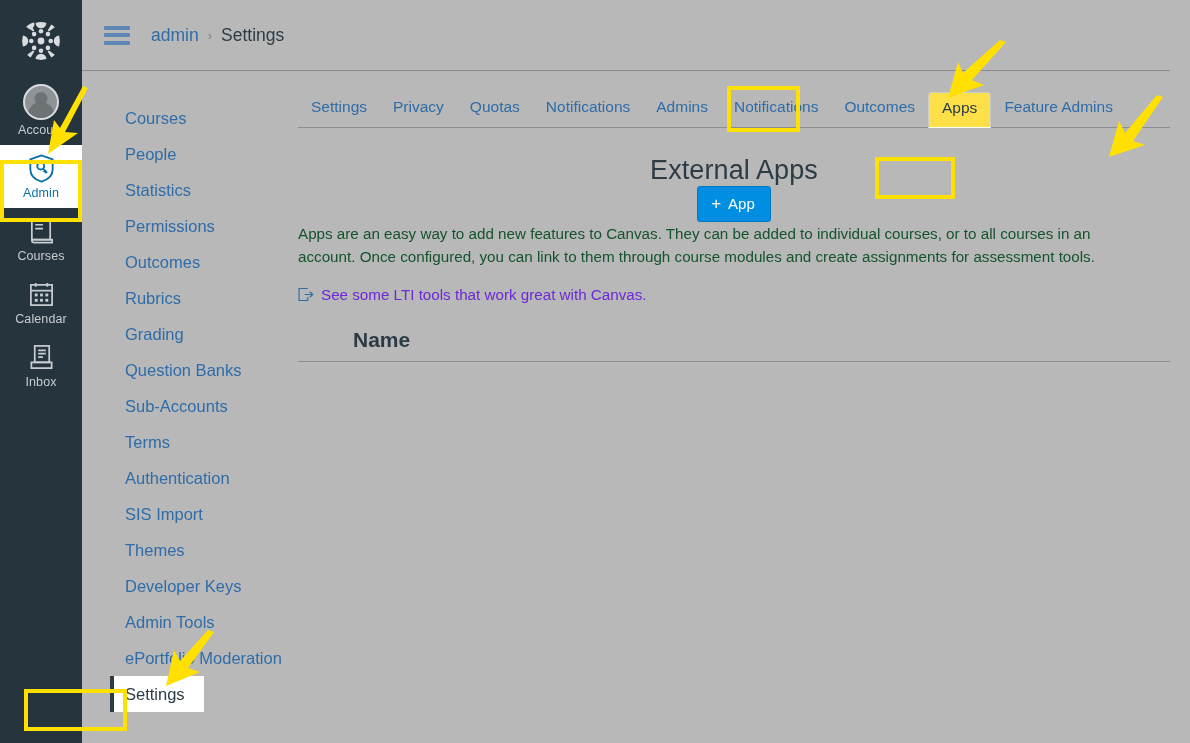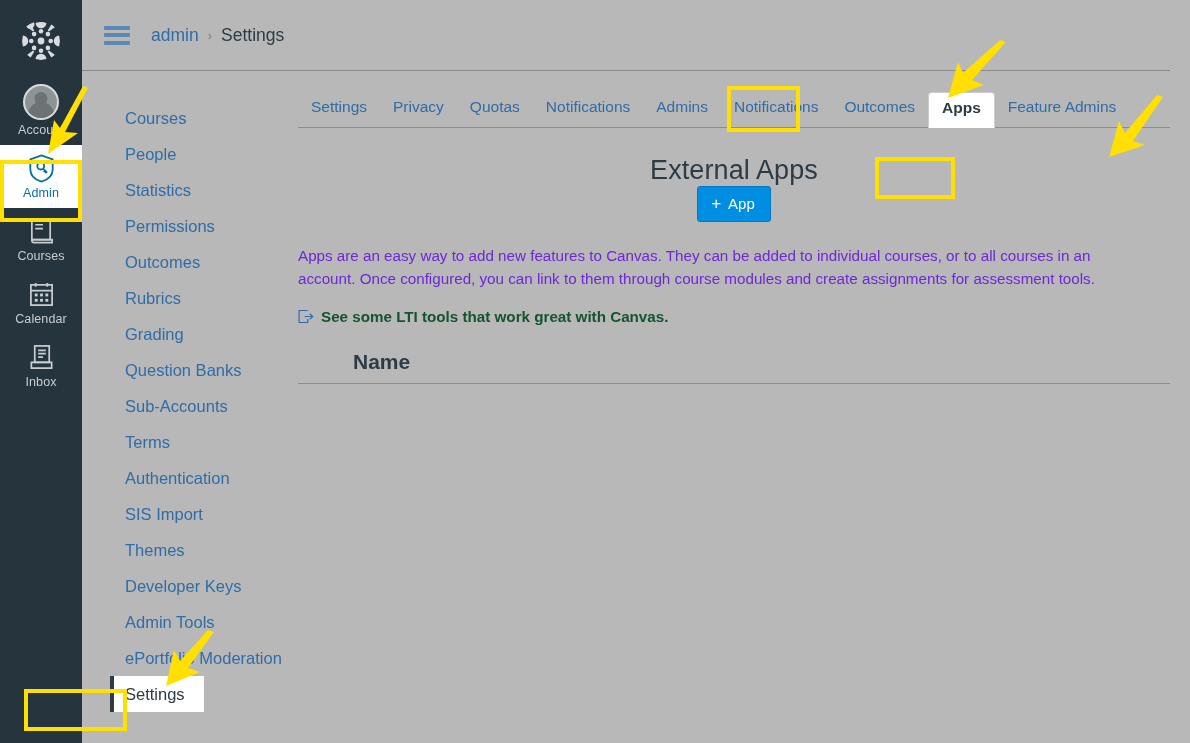--- a/index.html
+++ b/index.html
@@ -162,27 +162,26 @@
   .tab {
     font-size: 15.5px;
     color: #2f6ca8;
     text-decoration: none;
     padding: 5px 13px 11px 13px;
     line-height: 18px;
     white-space: nowrap;
   }
   .tab.active {
     color: #2d3b45;
-    background: #ffffff;
+    background: #fde047;
     border: 1px solid #c7cdd1;
     border-bottom: 1px solid #ffffff;
     border-radius: 4px 4px 0 0;
     margin-bottom: -1px;
     padding: 6px 13px 10px 13px;
-    font-weight: bold;
   }
   .hl-appstab {
     position: absolute;
     left: 727px; top: 86px;
     width: 73px; height: 46px;
     border: 4px solid #ffe000;
     pointer-events: none;
     z-index: 6;
   }
 
@@ -213,33 +212,32 @@
   .hl-addapp {
     position: absolute;
     left: 875px; top: 157px;
     width: 80px; height: 42px;
     border: 4px solid #ffe000;
     pointer-events: none;
     z-index: 6;
   }
 
   .desc {
-    margin-top: 22px;
     font-size: 15.2px;
-    color: #6d28d9;
+    color: #14532d;
     line-height: 23px;
     max-width: 810px;
   }
   .lti-line {
     margin-top: 18px;
     display: flex; align-items: center; gap: 7px;
     font-size: 15.2px;
     color: #2d3b45;
   }
-  .lti-line a { color: #14532d; text-decoration: none; font-weight: bold; }
+  .lti-line a { color: #6d28d9; text-decoration: none; }
   .ext-icon { color: #2f6ca8; display: flex; align-items: center; }
 
   .apps-table {
     margin-top: 22px;
     width: 872px;
     border-collapse: collapse;
   }
   .apps-table th {
     text-align: left;
     font-size: 21px;

